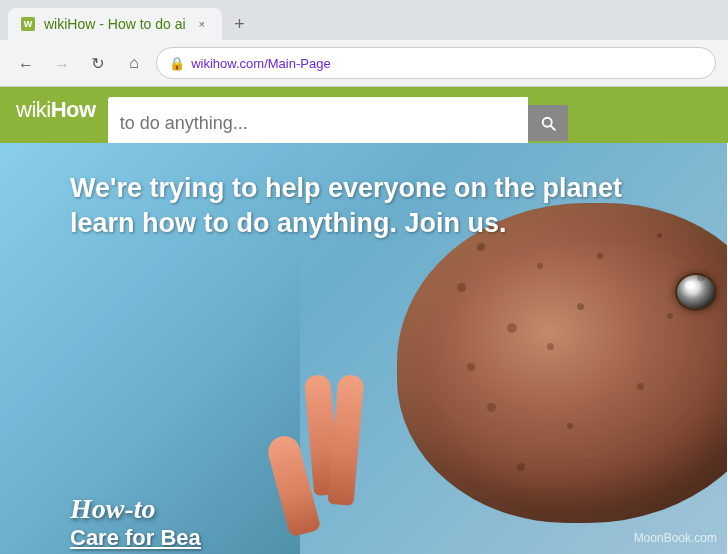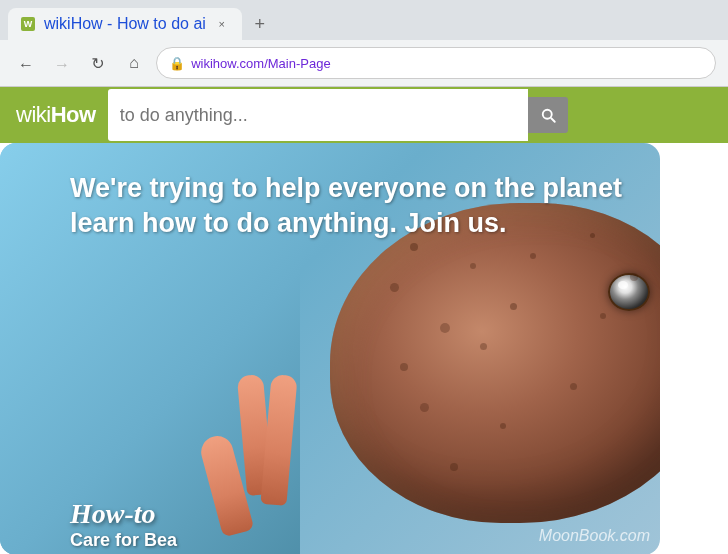--- a/index.html
+++ b/index.html
@@ -32,22 +32,22 @@
       gap: 8px;
       position: relative;
     }
     .tab-favicon {
       width: 16px;
       height: 16px;
       flex-shrink: 0;
       display: flex; align-items: center; justify-content: center;
     }
     .tab-title {
-      font-size: 16px;
-      color: #1d4ed8;
+      font-size: 14px;
+      color: #4d7c0f;
       flex: 1;
       white-space: nowrap;
       overflow: hidden;
       text-overflow: ellipsis;
     }
     .tab-close {
       width: 16px;
       height: 16px;
       display: flex; align-items: center; justify-content: center;
       border-radius: 50%;
@@ -104,21 +104,21 @@
     .address-text {
       font-size: 13px;
       color: #6d28d9;
       flex: 1;
     }
 
     
     .wikihow-header {
       background: #8CB33A;
       display: flex;
-      align-items: center;
+      align-items: flex-start;
       padding: 10px 16px;
       gap: 12px;
       height: 56px;
     }
     .wikihow-logo {
       font-size: 22px;
       font-weight: bold;
       color: #fff;
       letter-spacing: -0.5px;
       white-space: nowrap;
@@ -149,25 +149,24 @@
       height: 36px;
       display: flex; align-items: center; justify-content: center;
       border-radius: 0 3px 3px 0;
       cursor: pointer;
     }
     .search-btn svg { fill: #fff; }
 
     
     .hero {
       position: relative;
-      width: 660px;
+      width: 727px;
       height: 412px;
       overflow: hidden;
       background: linear-gradient(135deg, #87CEEB 0%, #6aaecc 40%, #a0c4d8 100%);
-      border-radius: 16px;
     }
 
     
     .creature-container {
       position: absolute;
       right: -20px;
       top: 0;
       width: 480px;
       height: 412px;
     }
@@ -242,35 +241,35 @@
     .caption-howto {
       font-family: 'Times New Roman', serif;
       font-size: 28px;
       font-style: italic;
       color: #fff;
       font-weight: bold;
       text-shadow: 1px 2px 4px rgba(0,0,0,0.5);
       display: block;
     }
     .caption-sub {
-      font-size: 18px;
+      font-size: 22px;
       font-weight: bold;
       color: #fff;
       text-shadow: 1px 1px 3px rgba(0,0,0,0.5);
+      text-decoration: underline;
     }
 
     
     .watermark {
       position: absolute;
       bottom: 10px;
       right: 10px;
-      font-size: 16px;
+      font-size: 12px;
       color: rgba(255,255,255,0.7);
       z-index: 10;
-      font-style: italic;
     }
 
     
     .favicon-box {
       width: 14px;
       height: 14px;
       background: #8CB33A;
       display: flex; align-items: center; justify-content: center;
       font-size: 9px;
       font-weight: bold;

